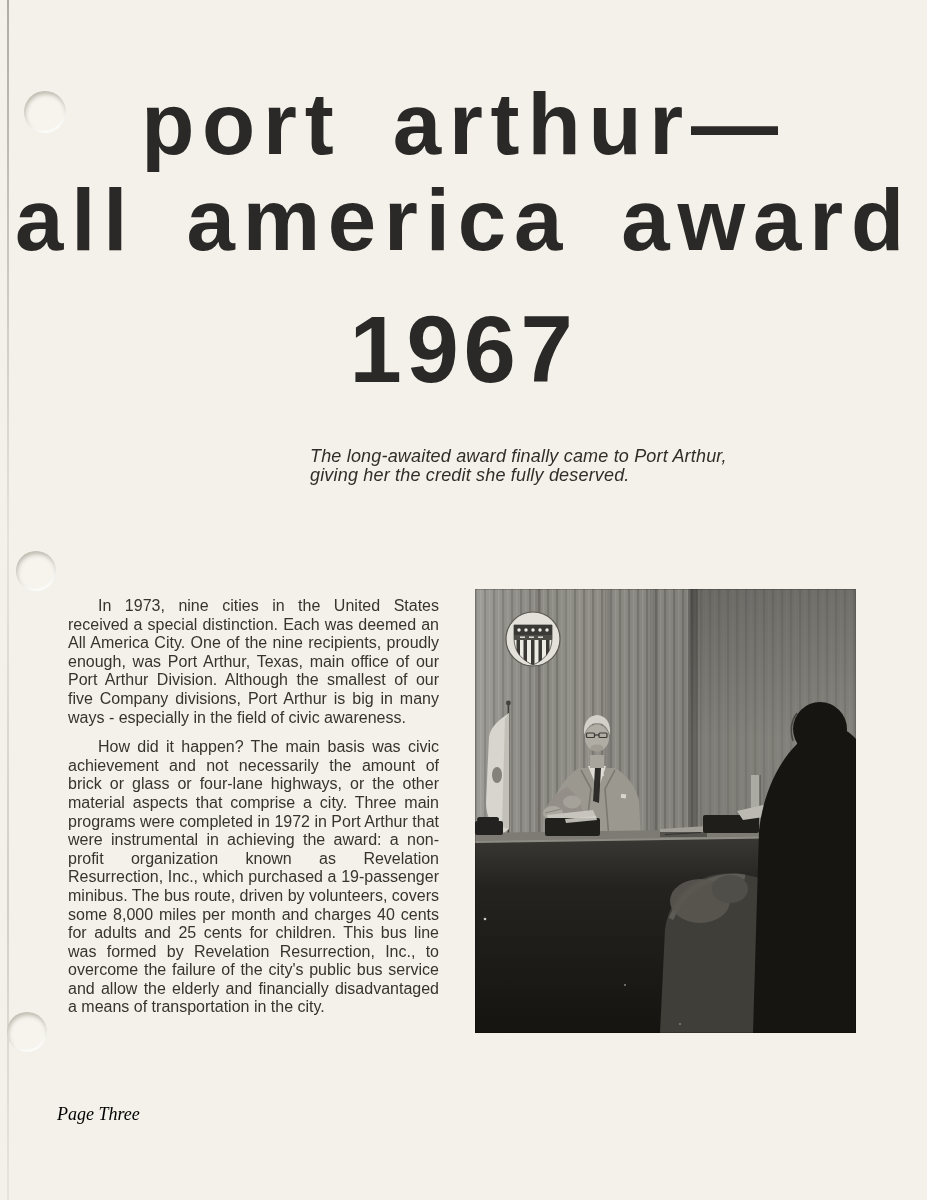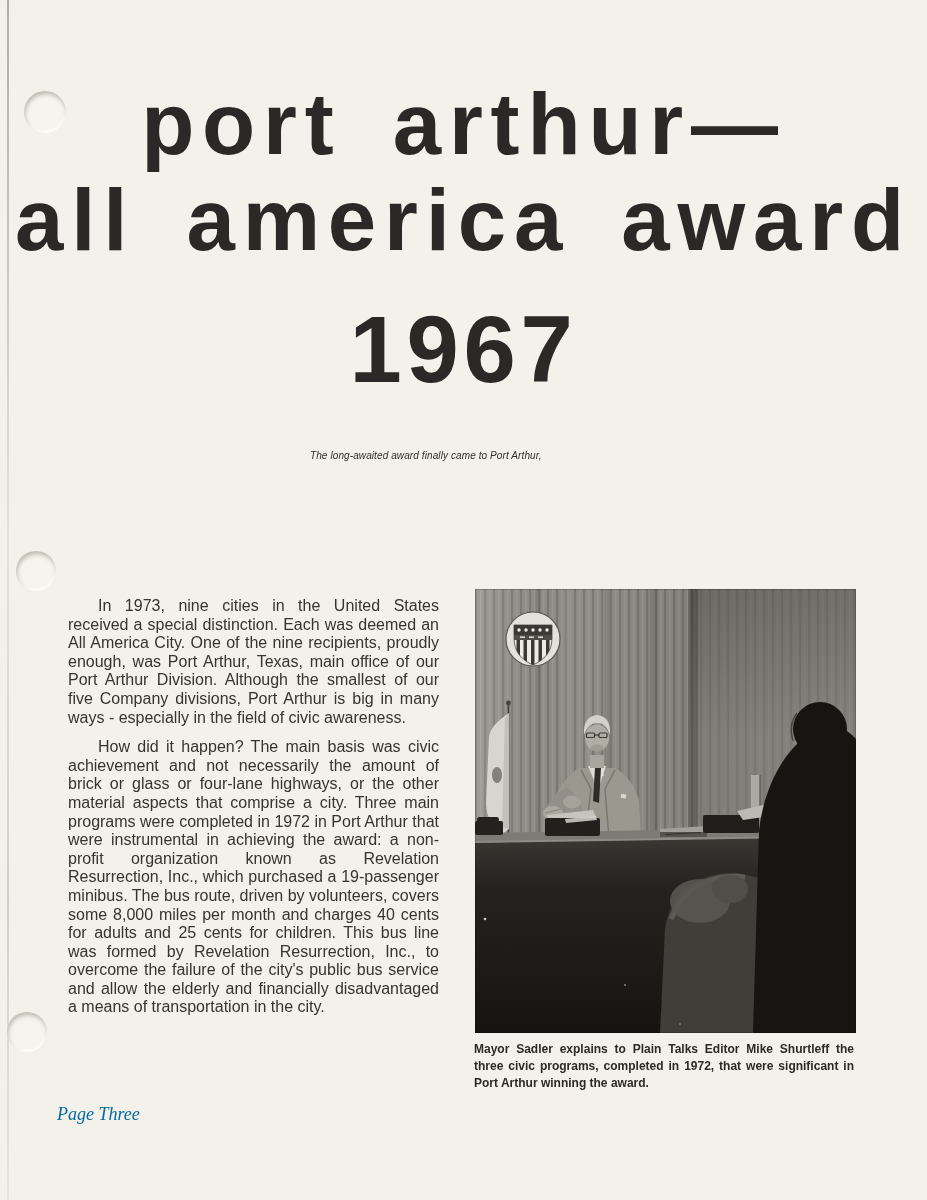--- a/index.html
+++ b/index.html
@@ -16,57 +16,58 @@
   .hole-1{left:24px;top:91px;width:42px;height:42px;}
   .hole-2{left:16px;top:551px;width:40px;height:40px;}
   .hole-3{left:7px;top:1012px;width:40px;height:40px;}
 
   
   .headline{position:absolute;left:0;right:0;top:76px;text-align:center;color:#2b2927;}
   .headline .hl{font-size:87px;font-weight:700;line-height:96px;letter-spacing:.09em;word-spacing:.22em;}
   .headline .hl3{font-size:94px;font-weight:700;line-height:96px;letter-spacing:.05em;margin-top:34px;}
 
   
-  .subtitle{position:absolute;left:310px;top:447px;font-style:italic;font-size:10px;
+  .subtitle{position:absolute;left:310px;top:447px;font-style:italic;font-size:18px;
     line-height:18.5px;color:#302d2a;letter-spacing:.01em;}
 
   
   .article{position:absolute;left:57px;top:586px;width:393px;
     font-size:16px;line-height:18.6px;text-align:justify;color:#37342f;}
   .article p{margin:11px;text-indent:30px;}
   .article .emph{font-weight:400;}
 
   
   .photo-wrap{position:absolute;left:475px;top:589px;width:381px;height:444px;}
   .photo-wrap svg{display:block;}
   .photo-caption{position:absolute;left:474px;top:1041px;width:380px;
     font-size:12px;font-weight:700;line-height:17px;text-align:justify;color:#2c2a26;}
 
   
   .page-number{position:absolute;left:57px;top:1104px;
-    font-family:"Liberation Serif",serif;font-style:italic;font-size:18px;color:#0369a1;}
+    font-family:"Liberation Serif",serif;font-style:italic;font-size:18px;color:#000000;}
 </style>
 </head>
 <body>
 
 <div class="page">
 
   <div class="scan-edge"></div>
   <div class="punch-hole hole-1"></div>
   <div class="punch-hole hole-2"></div>
   <div class="punch-hole hole-3"></div>
 
   <header class="headline">
     <div class="hl">port arthur—</div>
     <div class="hl">all america award</div>
     <div class="hl3">1967</div>
   </header>
 
   <div class="subtitle">
     <div>The long-awaited award finally came to Port Arthur,</div>
+    <div>giving her the credit she fully deserved.</div>
   </div>
 
   <section class="article">
     <p>In 1973, nine cities in the United States received a special distinction. Each was deemed an All America City. One of the nine recipients, proudly enough, was Port Arthur, Texas, main office of our Port Arthur Division. Although the smallest of our five Company divisions, Port Arthur is big in many ways - especially in the field of civic awareness.</p>
     <p><span>How </span><span class="emph">did</span><span> it happen? The main basis was civic achievement and not necessarily the amount of brick or glass or four-lane highways, or the other material aspects that comprise a city. Three main programs were completed in 1972 in Port Arthur that were instrumental in achieving the award: a non-profit organization known as Revelation Resurrection, Inc., which purchased a 19-passenger minibus. The bus route, driven by volunteers, covers some 8,000 miles per month and charges 40 cents for adults and 25 cents for children. This bus line was formed by Revelation Resurrection, Inc., to overcome the failure of the city's public bus service and allow the elderly and financially disadvantaged a means of transportation in the city.</span></p>
   </section>
 
   <figure class="photo-wrap" style="margin:0">
     <svg width="381" height="444" viewBox="0 0 381 444">
       <defs>
@@ -199,19 +200,18 @@
         <circle cx="10" cy="330" r="1.3" fill="#cfcdc5"></circle>
         <circle cx="150" cy="396" r="1" fill="#cfcdc5" opacity=".6"></circle>
         <circle cx="205" cy="435" r=".9" fill="#cfcdc5" opacity=".5"></circle>
         <circle cx="128" cy="186" r="1" fill="#e5e3dc" opacity=".9"></circle>
       </g>
 
       <rect x="0" y="0" width="381" height="444" fill="none" stroke="#000000" stroke-opacity=".18" stroke-width="2"></rect>
     </svg>
   </figure>
 
-  <div class="photo-caption">Mayor Sadler explains to Plain Talks Editor Mike Shurtleff the three civic programs, completed in 1972, that were significant in Port Arthur winning the award.</div>
 
   <footer>
     <div class="page-number">Page Three</div>
   </footer>
 
 </div>
 
 </body></html>

